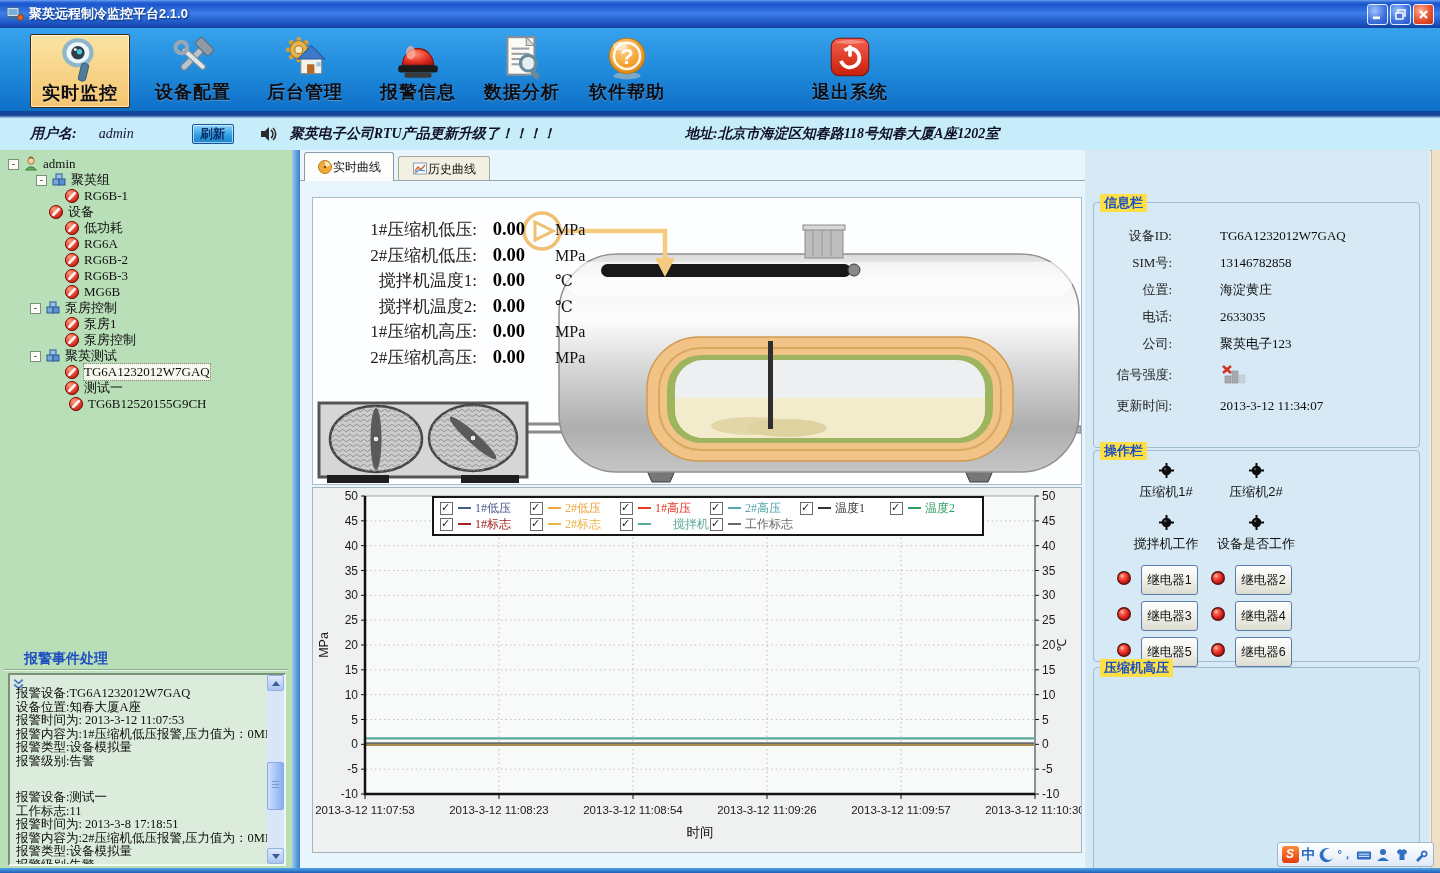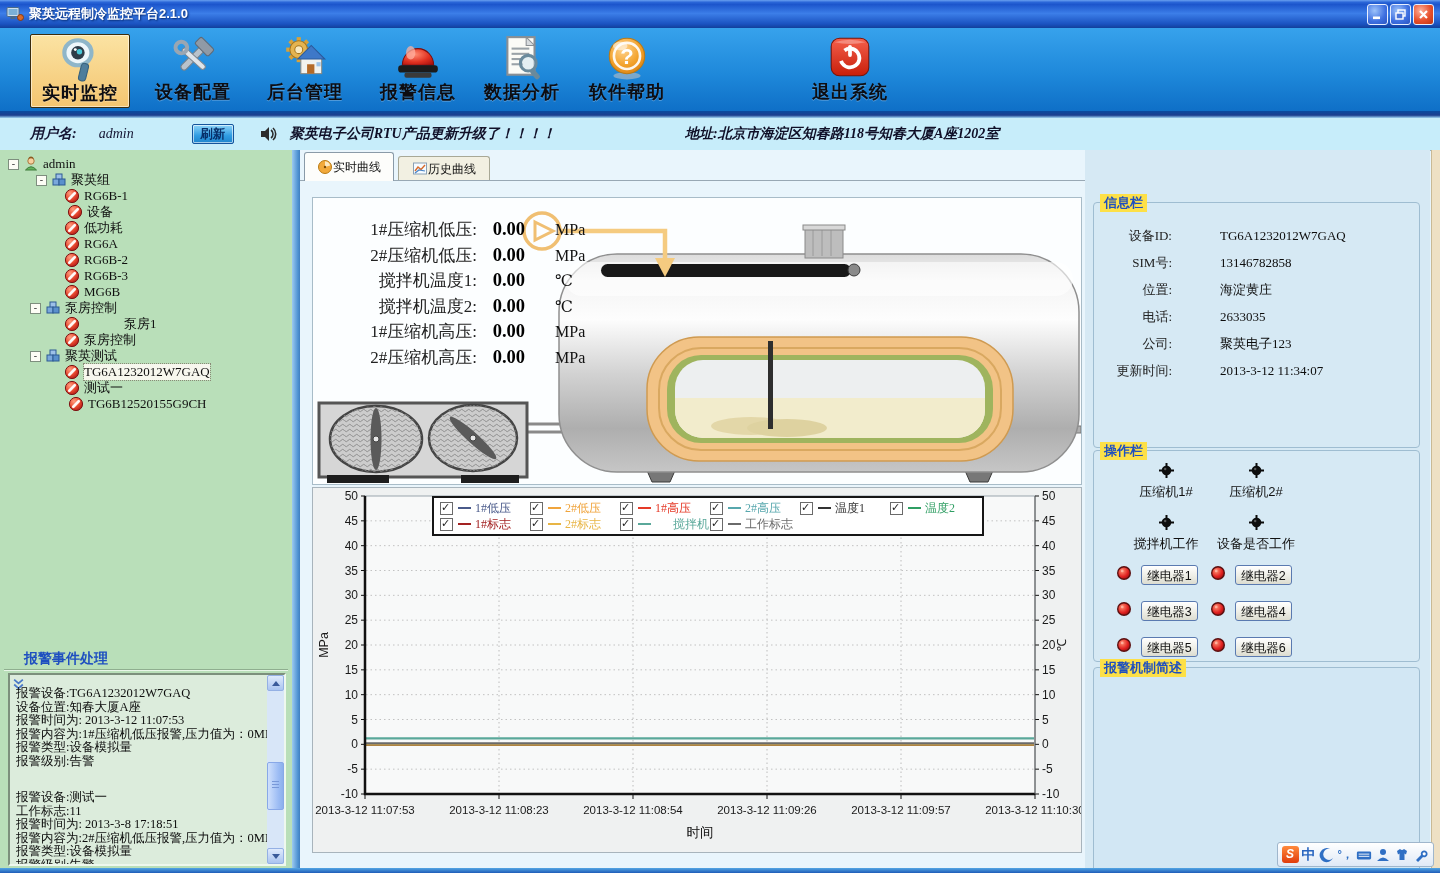--- a/index.html
+++ b/index.html
@@ -101,21 +101,21 @@
   .info-box{top:52px;height:246px;}
   .ops-box{top:300px;height:212px;}
   .brief-box{top:517px;height:345px;background:#d2e7f4;}
   .info-rows{position:absolute;left:0;top:24px;right:0;}
   .info-row{display:flex;align-items:center;margin-bottom:9px;font-family:"Liberation Serif","DejaVu Serif",serif;gap:40px;}
   .i-label{width:78px;text-align:right;font-size:13px;color:#222;flex:none;}
   .i-value{margin-left:8px;font-size:13px;color:#0d0d0d;display:flex;align-items:center;}
   .ind{position:absolute;width:100px;text-align:center;font-size:13px;color:#111;}
   .ind svg{display:block;margin:0 auto 5px auto;}
   .relay{position:absolute;display:flex;align-items:center;gap:9px;}
-  .relay-btn{width:57px;height:20px;border:1px solid #5a7ab0;border-radius:3px;background:linear-gradient(#ffffff,#eeeee6 55%,#dcdcd0);font-size:12.5px;color:#111;padding:0;line-height:20px;}
+  .relay-btn{width:57px;height:30px;border:1px solid #5a7ab0;border-radius:3px;background:linear-gradient(#ffffff,#eeeee6 55%,#dcdcd0);font-size:12.5px;color:#111;padding:0;line-height:20px;}
 
   .right-strip{position:absolute;left:1431px;top:150px;width:9px;bottom:5px;background:#eee0c4;border-left:1px solid #c9b995;}
   .bottom-edge{position:absolute;left:0;right:0;bottom:0;height:5px;background:linear-gradient(#53a6e4,#1e5cb8);}
 
   
   .ime{position:absolute;right:6px;bottom:6px;height:23px;display:flex;align-items:center;gap:3px;padding:0 4px;background:linear-gradient(#ffffff,#dfe9f6);border:1px solid #9fb6cc;border-radius:3px;z-index:9;}
   .ime-logo{width:17px;height:17px;border-radius:3px;background:linear-gradient(#ff8a3c,#e03c0c);color:#fff;font-size:12px;font-weight:bold;font-style:italic;text-align:center;line-height:17px;}
   .ime-mode{color:#2a66c0;font-size:14px;font-weight:bold;}
   .ime-punct{color:#2f6fc4;font-size:11px;font-weight:bold;}
   .ime-ic{width:16px;height:16px;display:inline-flex;}
@@ -346,21 +346,21 @@
         </div>
         <div class="t-row" style="padding-left: 64px;">
           <span class="t-ic">
             <svg viewBox="0 0 16 16">
               <circle cx="8" cy="8" r="6.6" fill="url(#redS)" stroke="#7c1515"></circle>
               <rect x="2.8" y="6.6" width="10.4" height="2.8" rx="1.4" fill="#fff" transform="rotate(-45 8 8)" opacity=".95"></rect>
             </svg>
           </span>
           <span class="t-label">RG6B-1</span>
         </div>
-        <div class="t-row" style="padding-left: 67px;">
+        <div class="t-row" style="padding-left: 48px;">
           <span class="t-ic">
             <svg viewBox="0 0 16 16">
               <circle cx="8" cy="8" r="6.6" fill="url(#redS)" stroke="#7c1515"></circle>
               <rect x="2.8" y="6.6" width="10.4" height="2.8" rx="1.4" fill="#fff" transform="rotate(-45 8 8)" opacity=".95"></rect>
             </svg>
           </span>
           <span class="t-label">设备</span>
         </div>
         <div class="t-row" style="padding-left: 64px;">
           <span class="t-ic">
@@ -413,21 +413,21 @@
             <svg viewBox="0 0 16 16">
               <g stroke="#2d5a94">
                 <rect x="5" y="2" width="6" height="6" fill="#9cc0e8"></rect>
                 <rect x="2" y="7" width="6" height="6" fill="#7aa8dc"></rect>
                 <rect x="8" y="7" width="6" height="6" fill="#5a90cc"></rect>
               </g>
             </svg>
           </span>
           <span class="t-label">泵房控制</span>
         </div>
-        <div class="t-row" style="padding-left: 64px; gap: 40px;">
+        <div class="t-row" style="padding-left: 64px;">
           <span class="t-ic">
             <svg viewBox="0 0 16 16">
               <circle cx="8" cy="8" r="6.6" fill="url(#redS)" stroke="#7c1515"></circle>
               <rect x="2.8" y="6.6" width="10.4" height="2.8" rx="1.4" fill="#fff" transform="rotate(-45 8 8)" opacity=".95"></rect>
             </svg>
           </span>
           <span class="t-label">泵房1</span>
         </div>
         <div class="t-row" style="padding-left: 64px;">
           <span class="t-ic">
@@ -804,20 +804,33 @@
           </div>
           <div class="info-row">
             <span class="i-label">电话:</span>
             <span class="i-value">2633035</span>
           </div>
           <div class="info-row">
             <span class="i-label">公司:</span>
             <span class="i-value">聚英电子123</span>
           </div>
           <div class="info-row">
+            <span class="i-label">信号强度:</span>
+            <span class="i-value">
+              <span><svg width="27" height="22" viewBox="0 0 27 22">
+                  <g fill="#a8a8b0" stroke="#8a8a92" stroke-width=".6">
+                    <rect x="5" y="14" width="6" height="7"></rect>
+                    <rect x="12" y="9" width="6" height="12"></rect>
+                    <rect x="19" y="13" width="6" height="8" opacity=".35"></rect>
+                  </g>
+                  <path d="M3,4 L11,11 M11,4 L3,11" stroke="#d03020" stroke-width="2.4"></path>
+                </svg></span>
+            </span>
+          </div>
+          <div class="info-row">
             <span class="i-label">更新时间:</span>
             <span class="i-value">2013-3-12 11:34:07</span>
           </div>
         </div>
     </div>
     <div class="gbox ops-box">
       <span class="gtitle">操作栏</span>
       <div id="ops">
           <div class="ind" style="left: 22px; top: 12px;"><span><svg width="15" height="15" viewBox="0 0 15 15">
                 <g stroke="#0a0a0a" stroke-width="2">
@@ -903,21 +916,21 @@
             <span><svg width="16" height="16" viewBox="0 0 16 16">
                 <circle cx="8" cy="8" r="7" fill="#5a0f0f"></circle>
                 <circle cx="8" cy="8" r="5.6" fill="url(#ledR)"></circle>
                 <circle cx="6.2" cy="5.9" r="1.4" fill="#ffb8a8" opacity=".8"></circle>
               </svg></span>
             <button class="relay-btn">继电器6</button>
           </div>
         </div>
     </div>
     <div class="gbox brief-box">
-      <span class="gtitle">报警机制简述</span>
+      <span class="gtitle">压缩机高压</span>
     </div>
   </div>
   <div class="right-strip"></div>
   <div class="bottom-edge"></div>
 
   <div class="ime">
     <span class="ime-logo">S</span>
     <span class="ime-mode">中</span>
     <span class="ime-ic">
         <svg viewBox="0 0 16 16">

